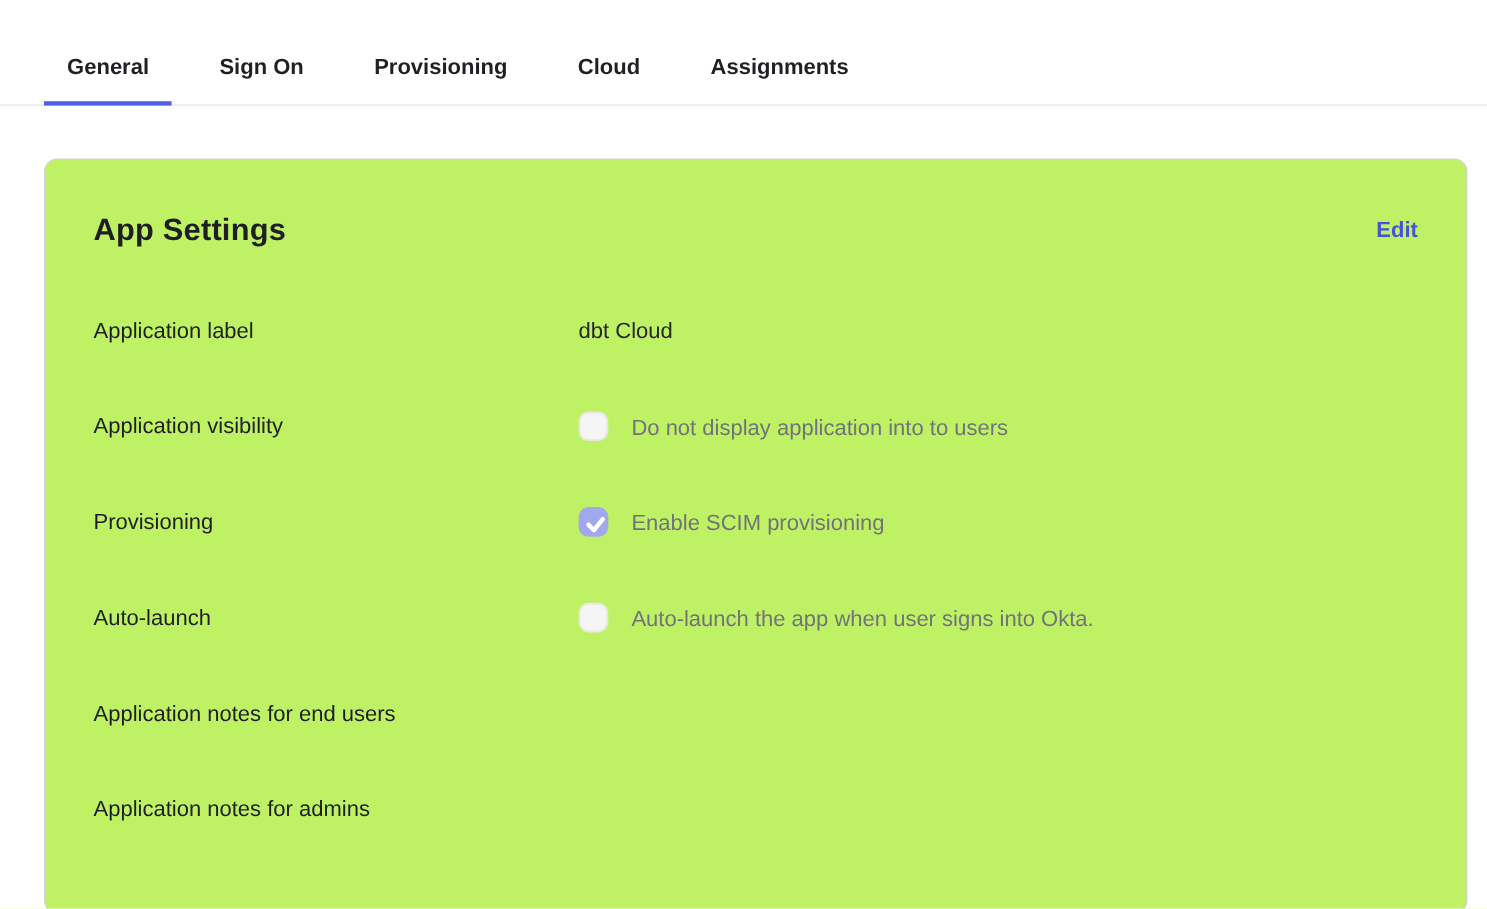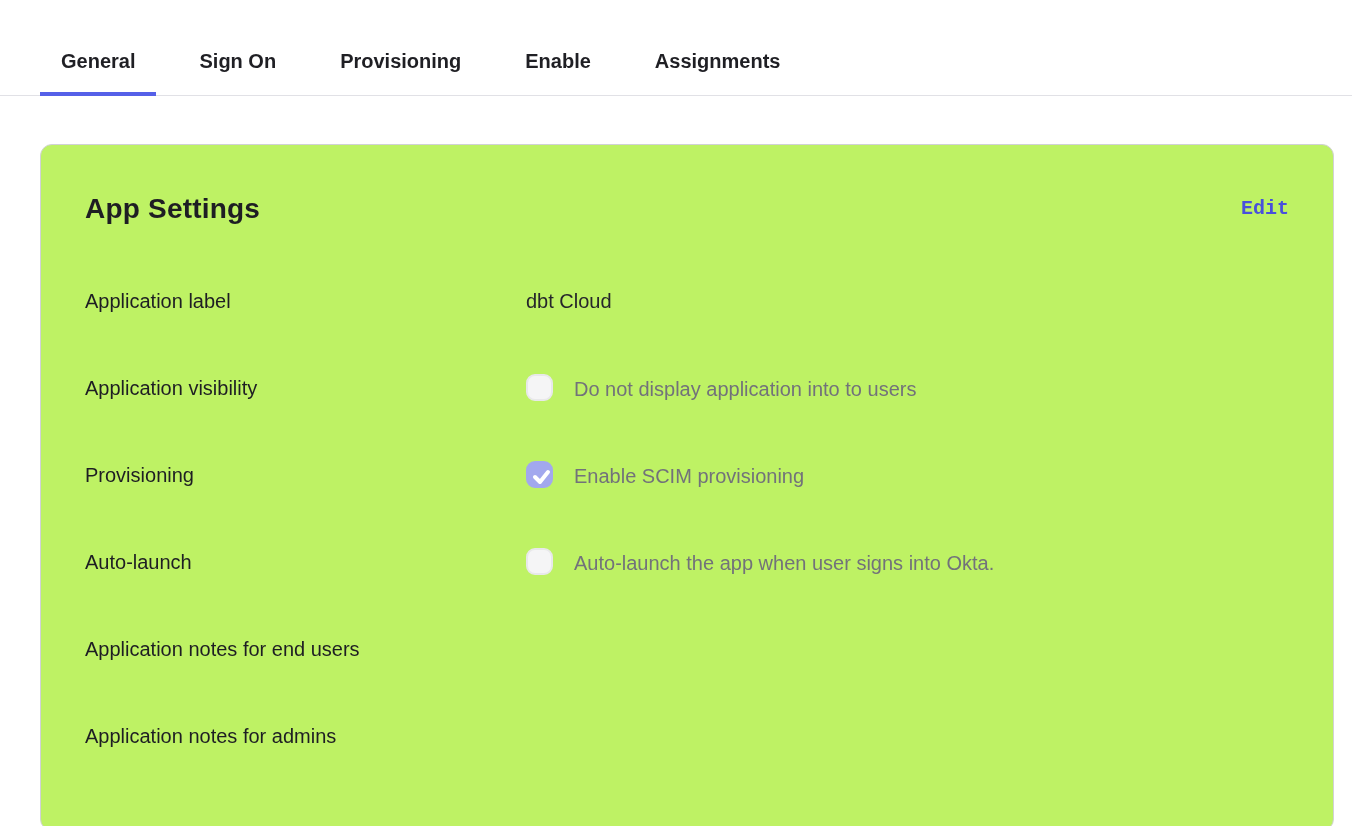--- a/index.html
+++ b/index.html
@@ -59,21 +59,20 @@
     line-height: 40px;
     letter-spacing: 0.2px;
   }
   .edit-link {
     font-size: 20px;
     font-weight: 700;
     color: #4950dc;
     line-height: 40px;
     text-decoration: none;
     cursor: pointer;
-    font-family: Liberation Mono, monospace;
   }
 
   
   .rows { margin-top: 60px; }
   .row {
     display: flex;
     align-items: flex-start;
     height: 87px;
   }
   .row-label {
@@ -115,21 +114,21 @@
     top: 0; left: 0;
   }
 </style>
 </head>
 <body>
 
 <nav class="tabbar">
   <div class="tab active">General</div>
   <div class="tab">Sign On</div>
   <div class="tab">Provisioning</div>
-  <div class="tab">Enable</div>
+  <div class="tab">Cloud</div>
   <div class="tab">Assignments</div>
 </nav>
 
 <section class="card">
   <div class="card-header">
     <h1 class="card-title">App Settings</h1>
     <a class="edit-link">Edit</a>
   </div>
 
   <div class="rows">

